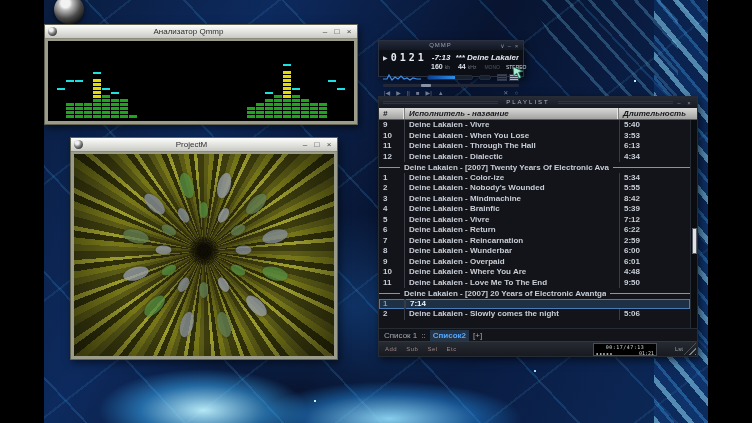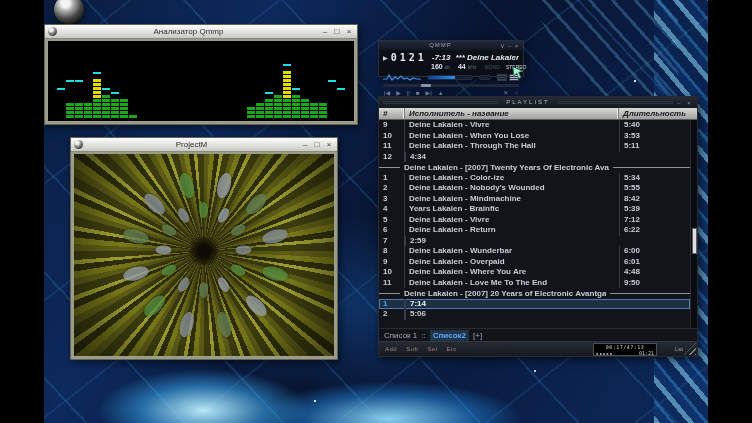--- a/index.html
+++ b/index.html
@@ -415,24 +415,25 @@
             <span class="c-dur">5:40</span>
           </div>
           <div class="plrow">
             <span class="c-num">10</span>
             <span class="c-title">Deine Lakaien - When You Lose</span>
             <span class="c-dur">3:53</span>
           </div>
           <div class="plrow">
             <span class="c-num">11</span>
             <span class="c-title">Deine Lakaien - Through The Hall</span>
-            <span class="c-dur">5:11</span>
+            <span class="c-dur">6:13</span>
           </div>
           <div class="plrow">
             <span class="c-num">12</span>
+            <span class="c-title">Deine Lakaien - Dialectic</span>
             <span class="c-dur">4:34</span>
           </div>
           <div class="plrow group">
             <span class="gline l"></span>
             <span class="gtext">Deine Lakaien - [2007] Twenty Years Of Electronic Ava</span>
             <span class="gline r"></span>
           </div>
           <div class="plrow">
             <span class="c-num">1</span>
             <span class="c-title">Deine Lakaien - Color-ize</span>
@@ -443,35 +444,36 @@
             <span class="c-title">Deine Lakaien - Nobody's Wounded</span>
             <span class="c-dur">5:55</span>
           </div>
           <div class="plrow">
             <span class="c-num">3</span>
             <span class="c-title">Deine Lakaien - Mindmachine</span>
             <span class="c-dur">8:42</span>
           </div>
           <div class="plrow">
             <span class="c-num">4</span>
-            <span class="c-title">Years Lakaien - Brainfic</span>
+            <span class="c-title">Deine Lakaien - Brainfic</span>
             <span class="c-dur">5:39</span>
           </div>
           <div class="plrow">
             <span class="c-num">5</span>
             <span class="c-title">Deine Lakaien - Vivre</span>
             <span class="c-dur">7:12</span>
           </div>
           <div class="plrow">
             <span class="c-num">6</span>
             <span class="c-title">Deine Lakaien - Return</span>
             <span class="c-dur">6:22</span>
           </div>
           <div class="plrow">
             <span class="c-num">7</span>
+            <span class="c-title">Deine Lakaien - Reincarnation</span>
             <span class="c-dur">2:59</span>
           </div>
           <div class="plrow">
             <span class="c-num">8</span>
             <span class="c-title">Deine Lakaien - Wunderbar</span>
             <span class="c-dur">6:00</span>
           </div>
           <div class="plrow">
             <span class="c-num">9</span>
             <span class="c-title">Deine Lakaien - Overpaid</span>
@@ -491,20 +493,21 @@
             <span class="gline l"></span>
             <span class="gtext">Deine Lakaien - [2007] 20 Years of Electronic Avantga</span>
             <span class="gline r"></span>
           </div>
           <div class="plrow sel">
             <span class="c-num">1</span>
             <span class="c-dur">7:14</span>
           </div>
           <div class="plrow">
             <span class="c-num">2</span>
+            <span class="c-title">Deine Lakaien - Slowly comes the night</span>
             <span class="c-dur">5:06</span>
           </div>
         </div>
       <div class="q-scrollbar">
         <div class="q-thumb"></div>
       </div>
     </div>
     <div class="q-tabs">
       <span>Список 1</span>
       <span>::</span>

